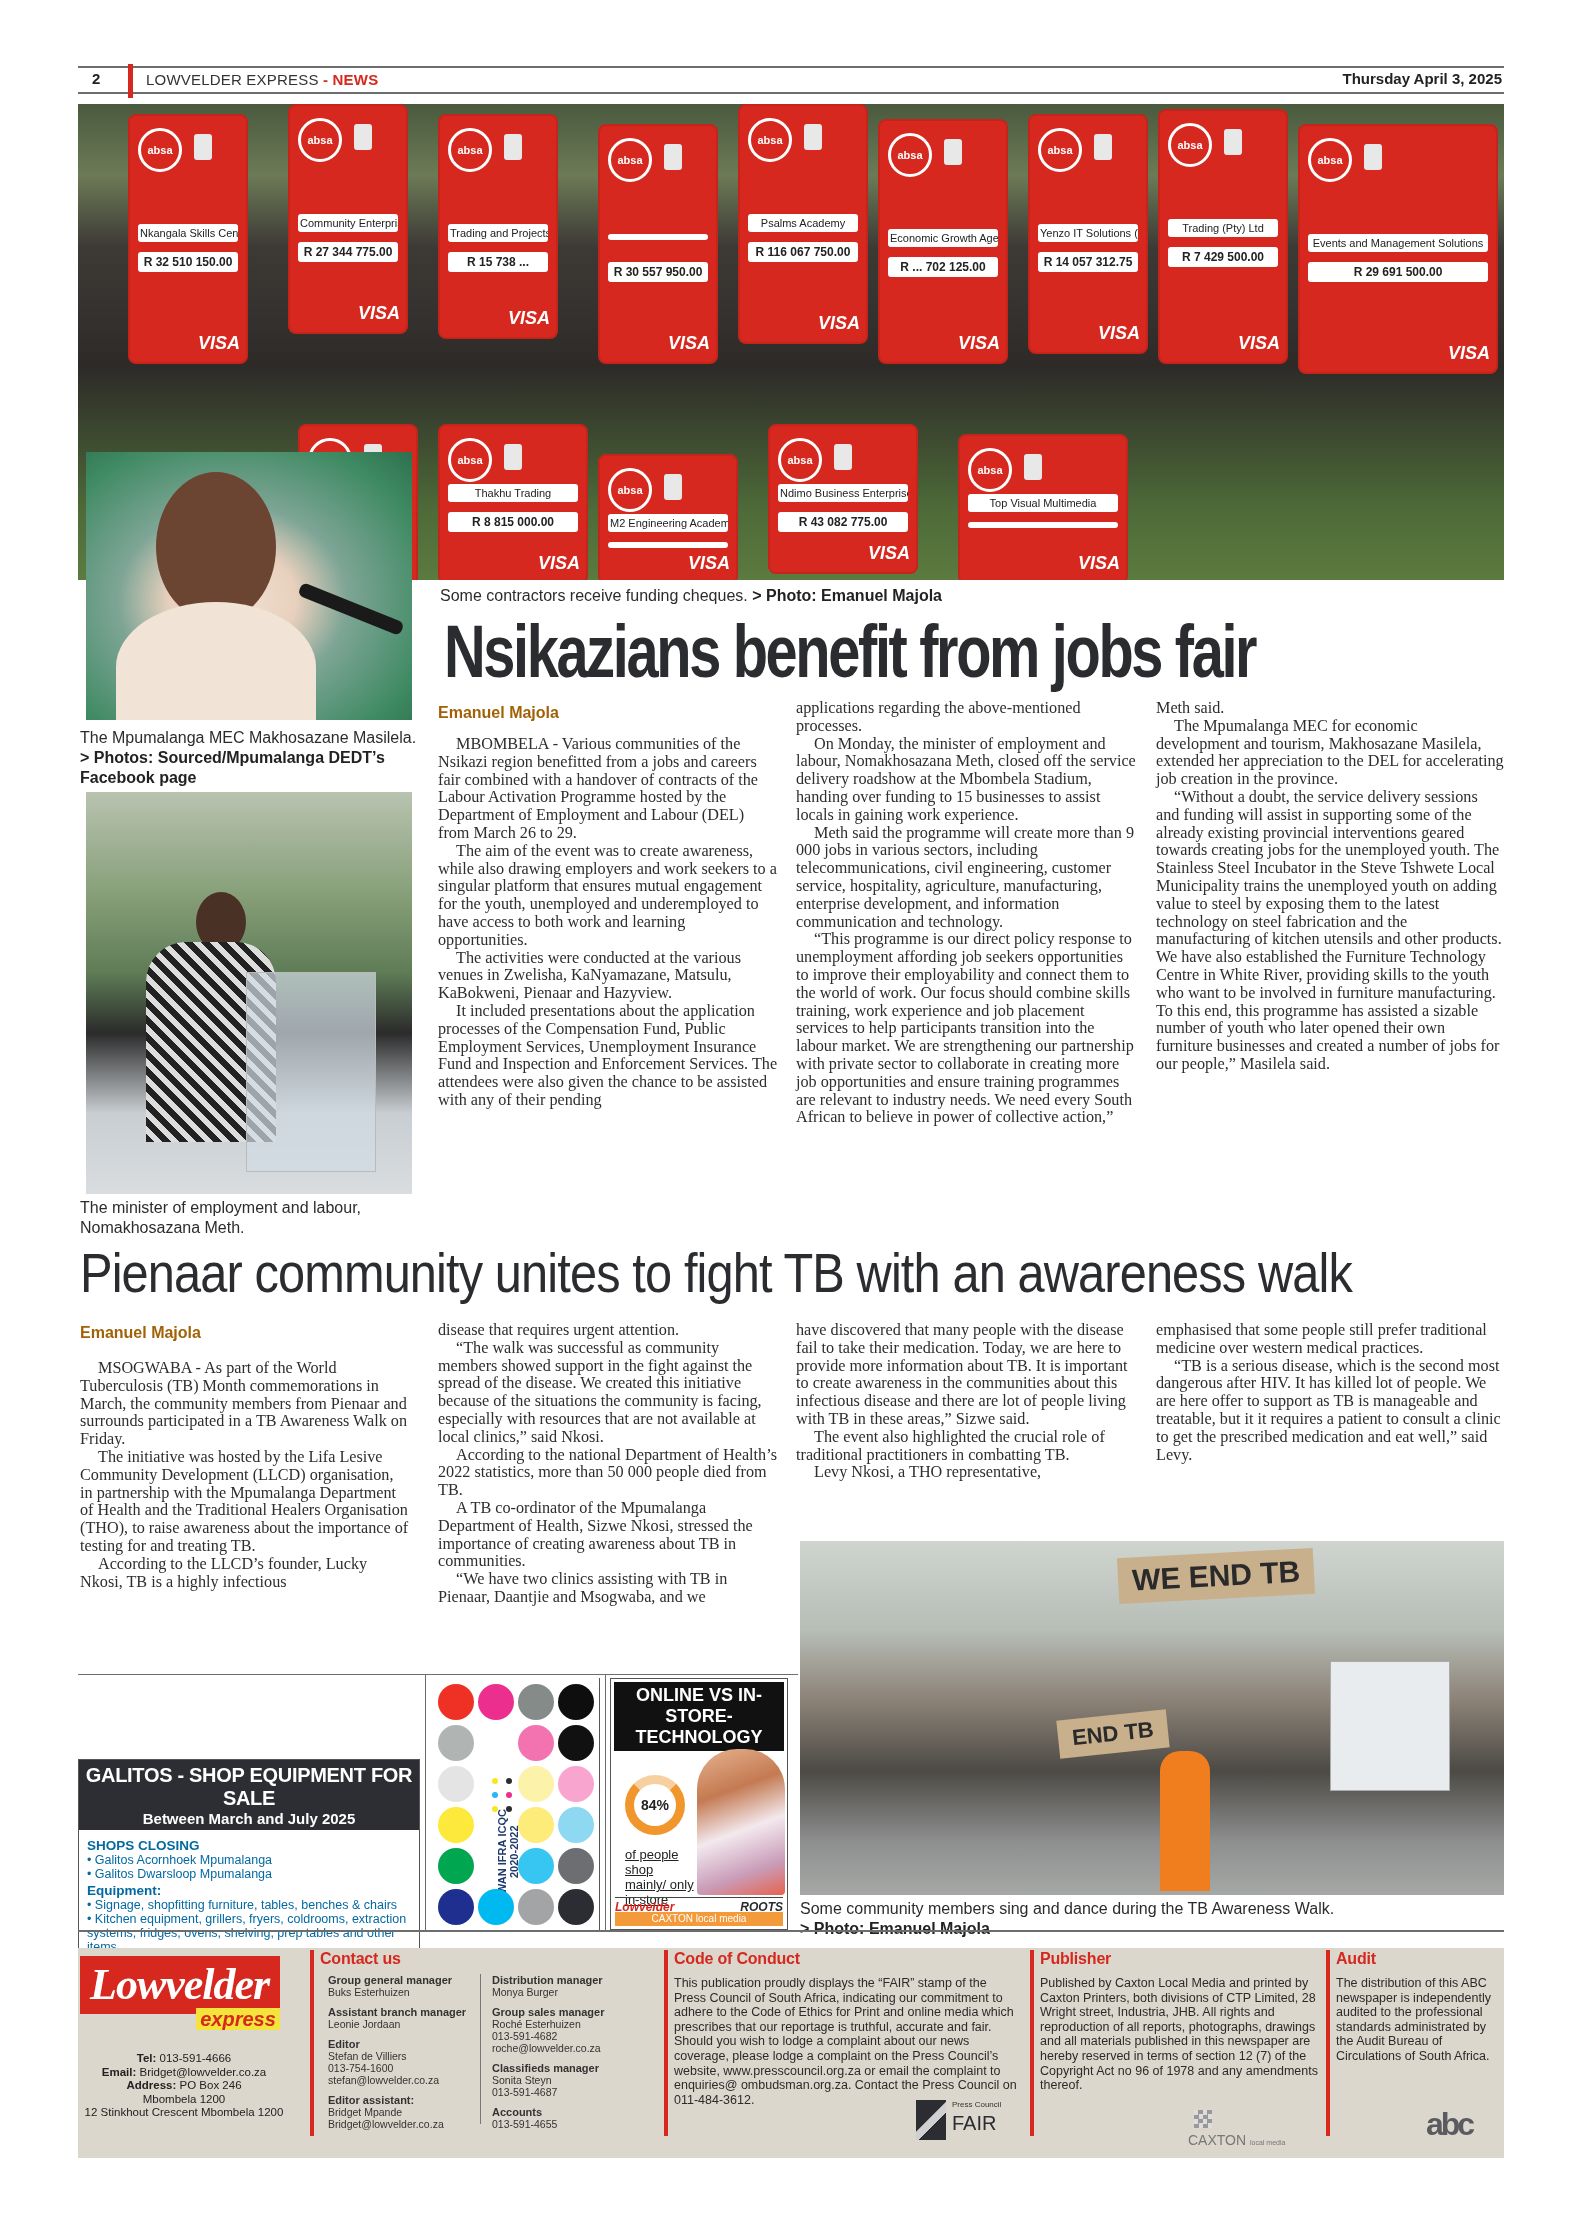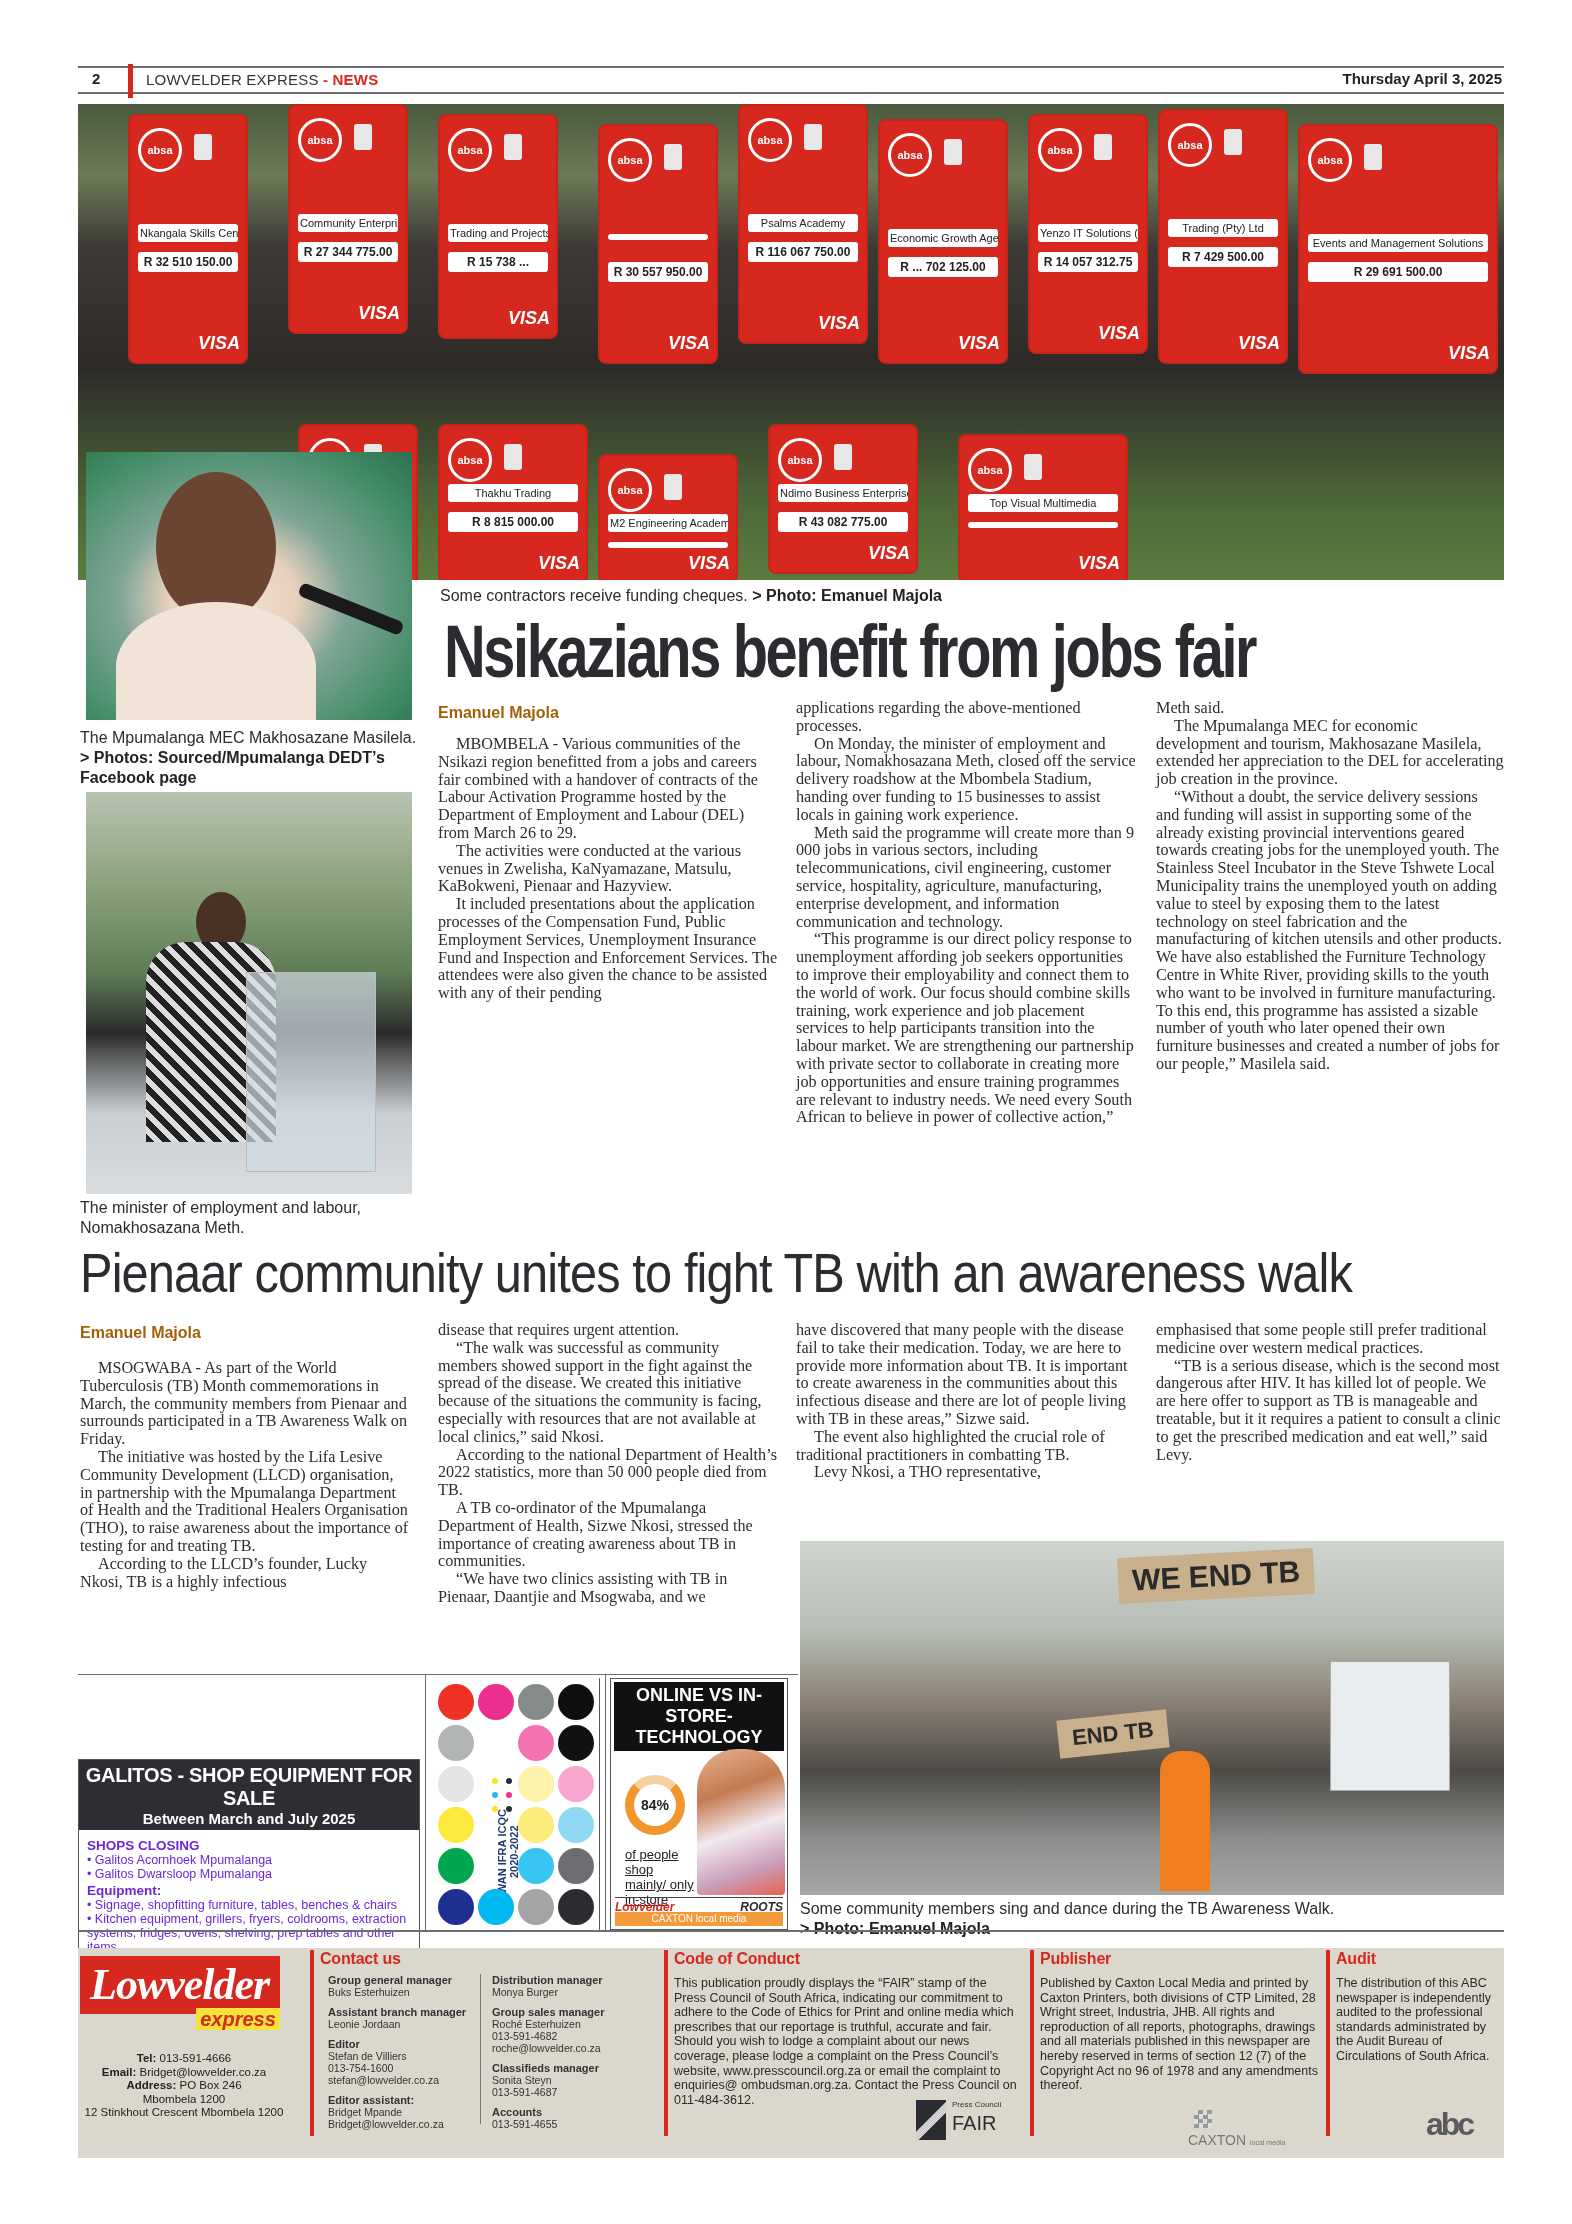--- a/index.html
+++ b/index.html
@@ -45,21 +45,21 @@
   .col p.noind { text-indent: 0; }
 
   .rule-h { background: #6d6d6d; height: 2px; }
   .rule-v { background: #6d6d6d; width: 1px; }
 
   
   .ad-galitos { left: 78px; top: 1759px; width: 342px; height: 252px; border: 1px solid #555; background: #fff; }
   .ad-galitos .hd { background: #2d2e33; color: #fff; text-align: center; padding: 4px 0 3px; }
   .ad-galitos .hd .t1 { font: bold 20px "Liberation Sans", sans-serif; letter-spacing: -0.3px; }
   .ad-galitos .hd .t2 { font: bold 15px "Liberation Sans", sans-serif; }
-  .ad-galitos .body { padding: 6px 8px; font: 12.5px "Liberation Sans", sans-serif; color: #6d28d9; line-height: 14px; }
+  .ad-galitos .body { padding: 6px 8px; font: 12.5px "Liberation Sans", sans-serif; color: #0369a1; line-height: 14px; }
   .ad-galitos .body .sub { font-weight: bold; font-size: 13.5px; margin-top: 3px; }
   .ad-galitos .body ul { list-style: none; }
   .ad-galitos .body li::before { content: "• "; }
   .ad-galitos .contact { text-align: center; font: 12.5px "Liberation Sans", sans-serif; line-height: 15px; margin-top: 4px; }
   .ad-galitos .ref { position: absolute; right: 4px; bottom: 2px; font: bold 8px "Liberation Sans", sans-serif; }
 
   .colorbar { left: 430px; top: 1678px; width: 170px; height: 252px; background: #fff; border-right: 1px solid #555; }
   .dot { position: absolute; width: 36px; height: 36px; border-radius: 50%; }
   .mini { position: absolute; width: 6px; height: 6px; border-radius: 50%; }
   .wan { position: absolute; left: 66px; top: 124px; width: 40px; height: 100px; font: bold 11px "Liberation Sans", sans-serif; color: #1f3a6e; writing-mode: vertical-rl; transform: rotate(180deg); text-align: center; }
@@ -217,20 +217,21 @@
 <div class="abs caption" style="left:440px;top:586px;width:1060px;">
   <span>Some contractors receive funding cheques.</span>
   <b>&gt; Photo: Emanuel Majola</b>
 </div>
 <div class="abs headline1">Nsikazians benefit from jobs fair</div>
 
 <div class="abs byline" style="left:438px;top:704px;">Emanuel Majola</div>
 
 <div class="abs col" style="left:438px;top:736px;width:340px;">
   <p>MBOMBELA - Various communities of the Nsikazi region benefitted from a jobs and careers fair combined with a handover of contracts of the Labour Activation Programme hosted by the Department of Employment and Labour (DEL) from March 26 to 29.</p>
+  <p>The aim of the event was to create awareness, while also drawing employers and work seekers to a singular platform that ensures mutual engagement for the youth, unemployed and underemployed to have access to both work and learning opportunities.</p>
   <p>The activities were conducted at the various venues in Zwelisha, KaNyamazane, Matsulu, KaBokweni, Pienaar and Hazyview.</p>
   <p>It included presentations about the application processes of the Compensation Fund, Public Employment Services, Unemployment Insurance Fund and Inspection and Enforcement Services. The attendees were also given the chance to be assisted with any of their pending</p>
 </div>
 <div class="abs col" style="left:796px;top:700px;width:340px;">
   <p class="noind">applications regarding the above-mentioned processes.</p>
   <p>On Monday, the minister of employment and labour, Nomakhosazana Meth, closed off the service delivery roadshow at the Mbombela Stadium, handing over funding to 15 businesses to assist locals in gaining work experience.</p>
   <p>Meth said the programme will create more than 9 000 jobs in various sectors, including telecommunications, civil engineering, customer service, hospitality, agriculture, manufacturing, enterprise development, and information communication and technology.</p>
   <p>“This programme is our direct policy response to unemployment affording job seekers opportunities to improve their employability and connect them to the world of work. Our focus should combine skills training, work experience and job placement services to help participants transition into the labour market. We are strengthening our partnership with private sector to collaborate in creating more job opportunities and ensure training programmes are relevant to industry needs. We need every South African to believe in power of collective action,”</p>
 </div>
 <div class="abs col" style="left:1156px;top:700px;width:348px;">

